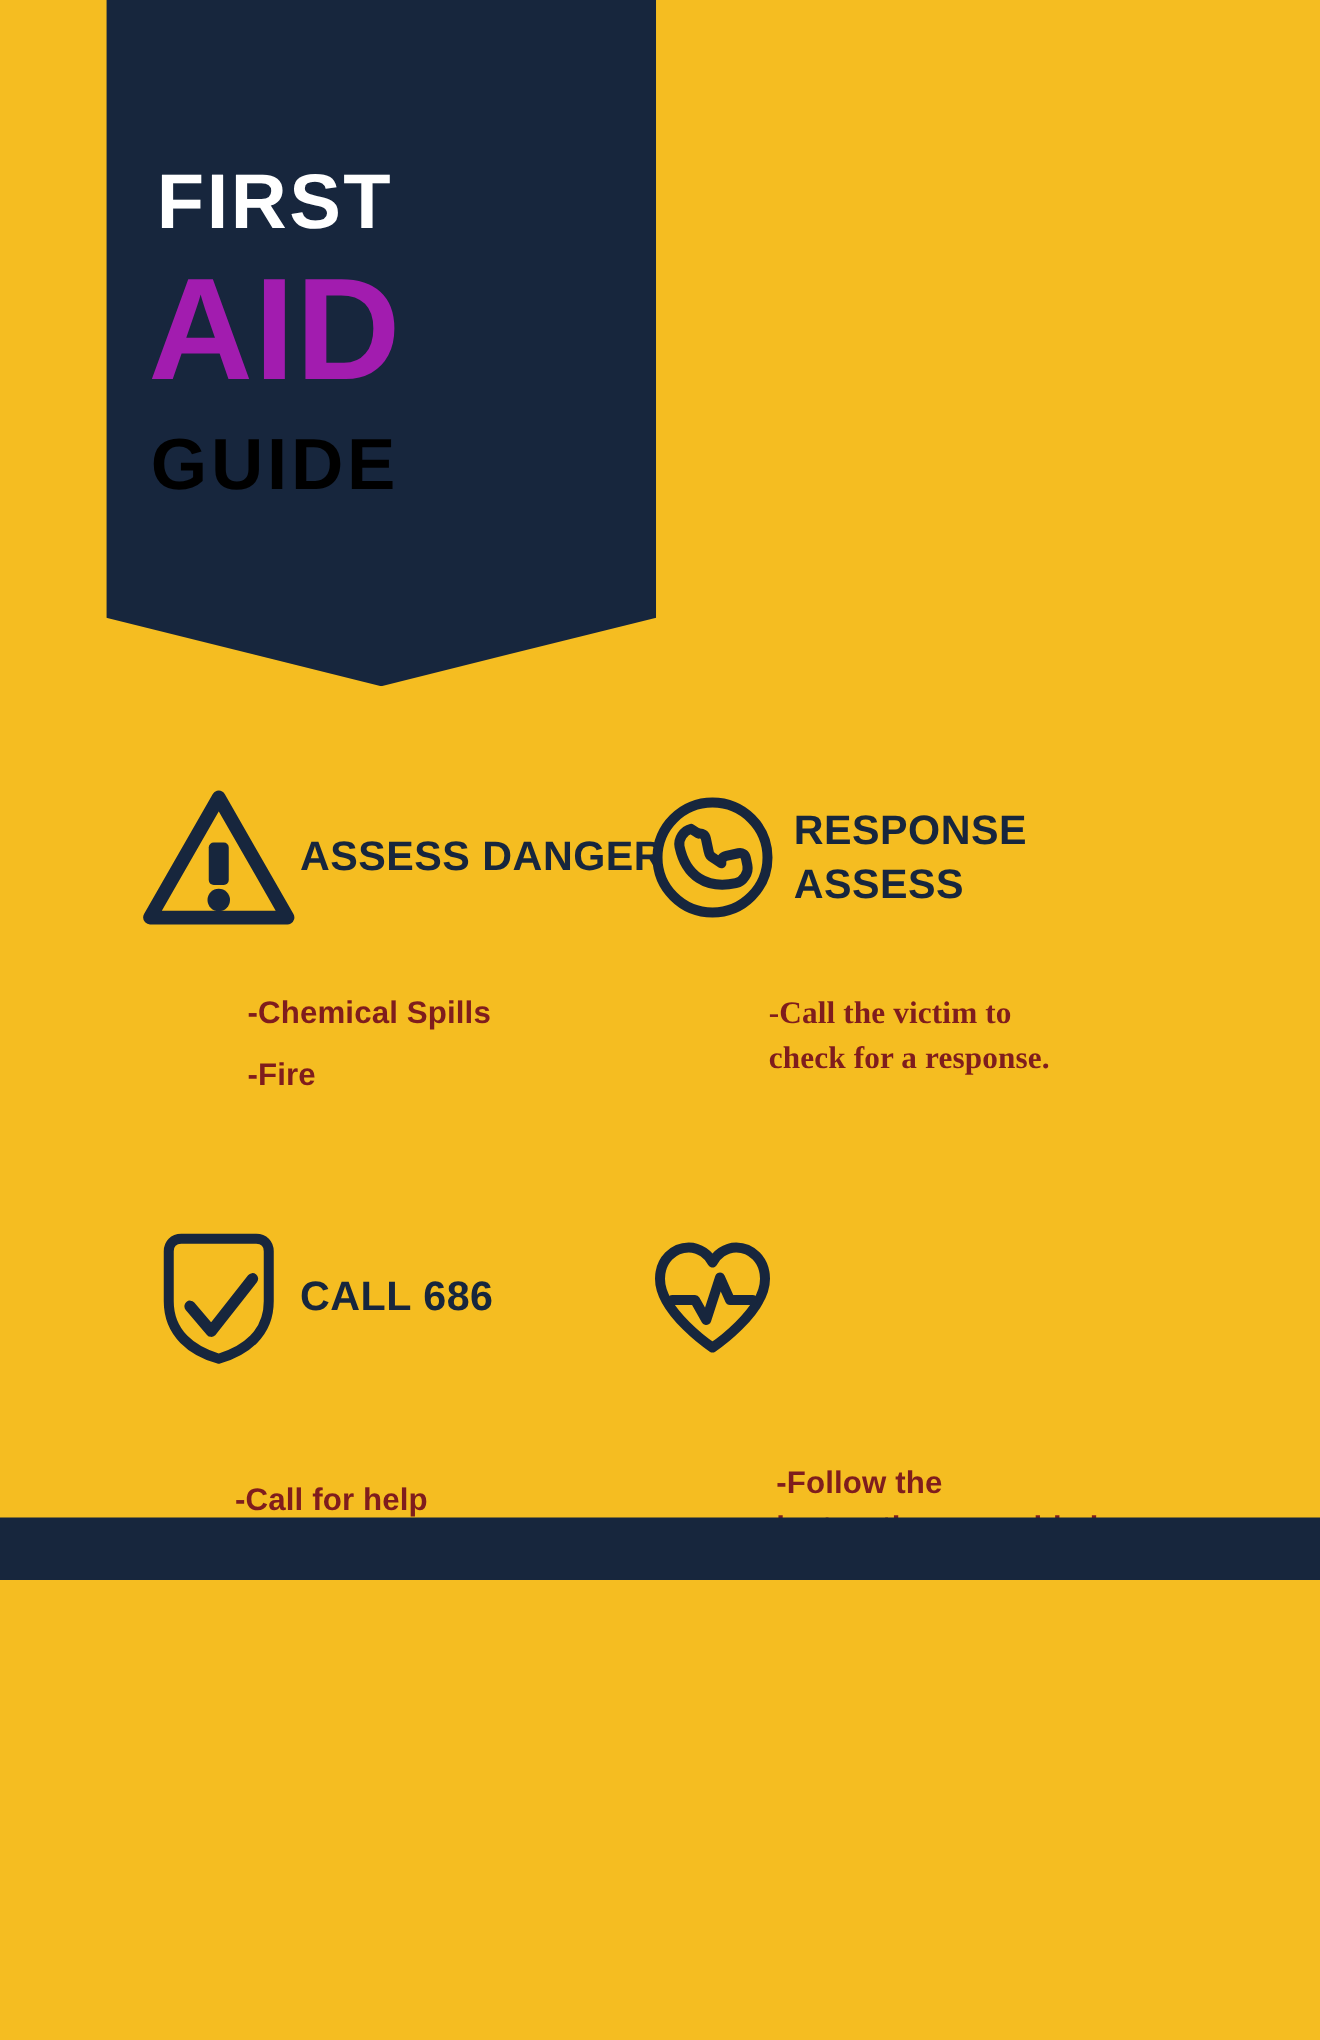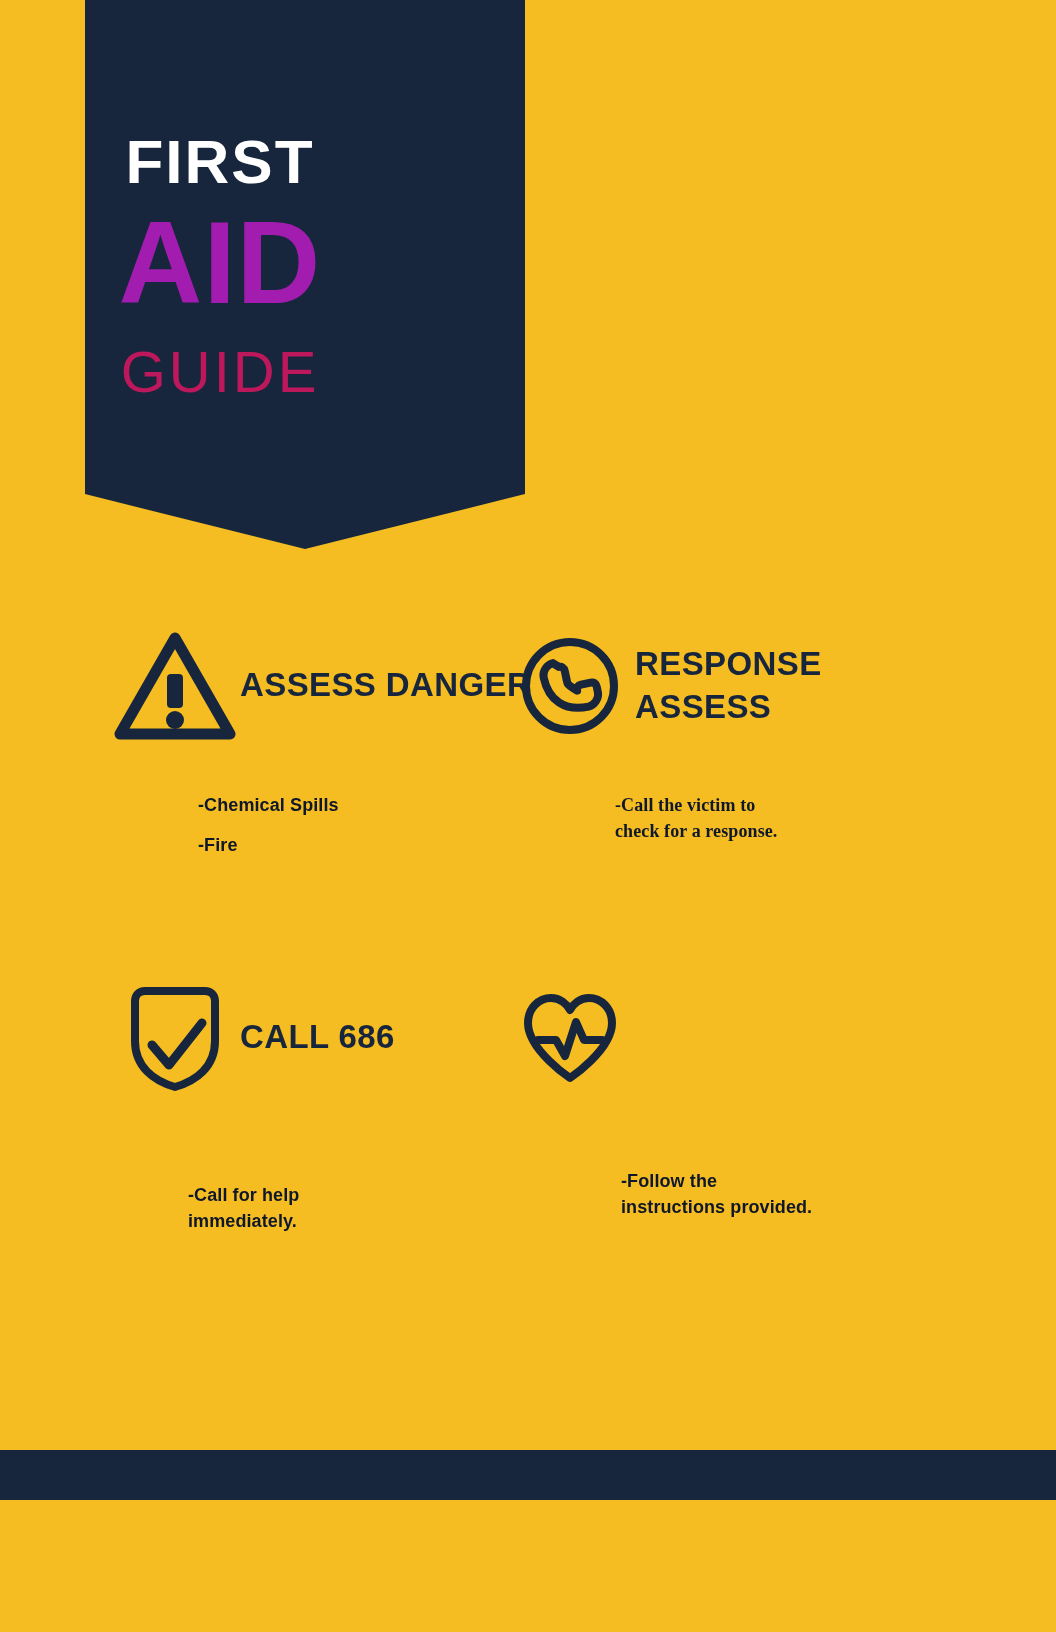--- a/index.html
+++ b/index.html
@@ -11,21 +11,21 @@
     width: 1056px;
     height: 1632px;
     overflow: hidden;
     font-family: "Liberation Sans", sans-serif;
     background: #F5BD21;
   }
 
   #poster {
     position: relative;
     width: 1056px;
-    height: 1500px;
+    height: 1264px;
     background: #F5BD21;
     overflow: hidden;
   }
 
   
   .ribbon {
     position: absolute;
     left: 85px;
     top: 0;
     width: 440px;
@@ -53,25 +53,25 @@
   .t-aid {
     font-size: 116px;
     font-weight: bold;
     letter-spacing: 1px;
     line-height: 1;
     margin-top: 12px;
     color: #a21caf;
   }
   .t-guide {
     font-size: 58px;
-    font-weight: normal;
+    font-weight: bold;
     letter-spacing: 3px;
     line-height: 1;
     margin-top: 22px;
-    color: #be185d;
+    color: #000000;
   }
 
   
   .steps {
     position: absolute;
     left: 0;
     top: 628px;
     width: 1056px;
   }
   .step-row {
@@ -103,24 +103,24 @@
   }
   .step-title {
     font-size: 33px;
     font-weight: bold;
     line-height: 1.28;
     color: #17263D;
     letter-spacing: 0.4px;
   }
 
   .step-body {
-    font-size: 18px;
+    font-size: 25px;
     font-weight: bold;
     line-height: 1.42;
-    color: #0f172a;
+    color: #7f1d1d;
     letter-spacing: 0.1px;
     white-space: pre-line;
   }
 
   
   .body-a { margin-left: 88px; margin-top: 50px; }
   .body-b { margin-left: 110px; margin-top: 50px; font-family: Liberation Serif, serif; }
   .body-c { margin-left: 78px; margin-top: 88px; }
   .body-d { margin-left: 116px; margin-top: 74px; }
 

